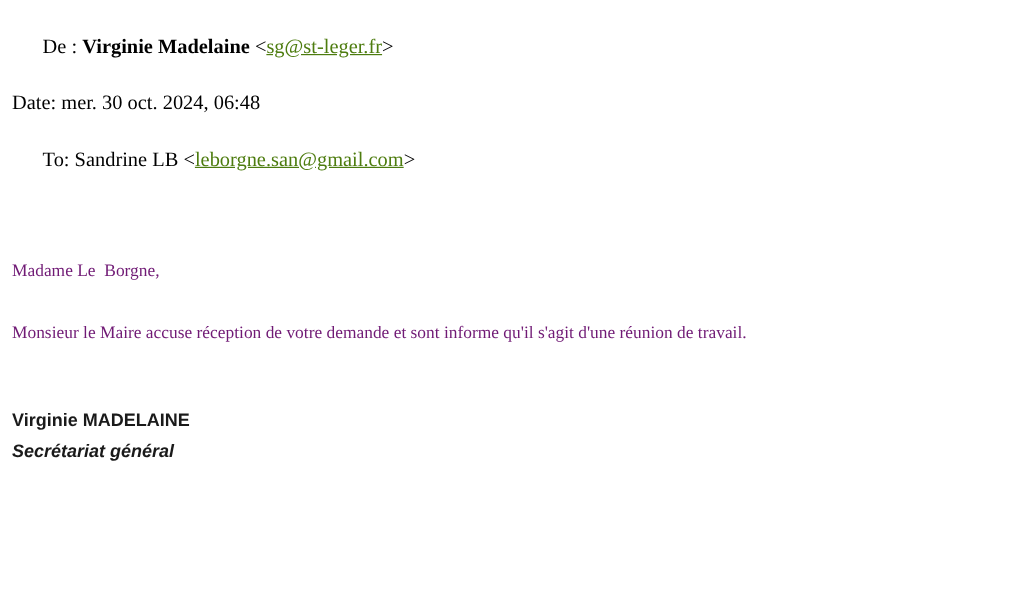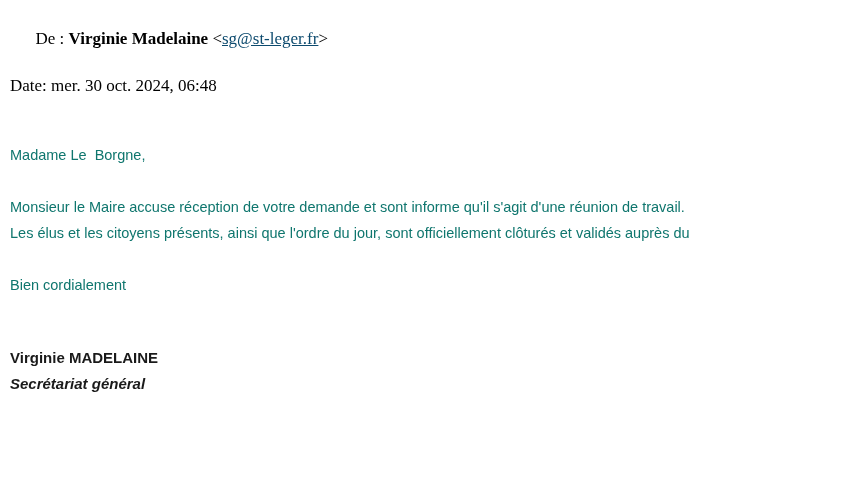--- a/index.html
+++ b/index.html
@@ -12,31 +12,31 @@
   
   .hdr {
     font-family: "Liberation Serif", serif;
     font-size: 17px;
     line-height: 23.5px;
     color: #000000;
   }
   .hline { white-space: pre-wrap; }
   .b { font-weight: bold; }
   a.hlink {
-    color: #0c4a6e;
+    color: #4d7c0f;
     text-decoration: underline;
     cursor: pointer;
   }
 
   
   .body-text {
-    font-family: Liberation Sans, sans-serif;
+    font-family: Liberation Serif, serif;
     font-size: 14.5px;
     line-height: 26px;
-    color: #0f766e;
+    color: #701a75;
   }
   .greeting { margin-top: 45px; white-space: pre-wrap; }
   .para { margin-top: 26px; }
   .pline { white-space: nowrap; }
   .closing { margin-top: 26px; }
 
   
   .sig {
     margin-top: 47px;
     font-family: "Liberation Sans", sans-serif;
@@ -50,30 +50,31 @@
 </head>
 <body>
 
 <div class="email">
 
   <div class="hdr">
     <div class="hline">
       <span>De : </span><span class="b">Virginie Madelaine</span><span> &lt;</span><a class="hlink">sg@st-leger.fr</a><span>&gt;</span>
     </div>
     <div class="hline">Date: mer. 30 oct. 2024, 06:48</div>
+    <div class="hline">
+      <span>To: Sandrine LB</span><span> &lt;</span><a class="hlink">leborgne.san@gmail.com</a><span>&gt;</span>
+    </div>
   </div>
 
   <div class="body-text greeting">Madame Le  Borgne,</div>
 
   <div class="body-text para">
     <div class="pline">Monsieur le Maire accuse réception de votre demande et sont informe qu'il s'agit d'une réunion de travail.</div>
-    <div class="pline">Les élus et les citoyens présents, ainsi que l'ordre du jour, sont officiellement clôturés et validés auprès du</div>
   </div>
 
-  <div class="body-text closing">Bien cordialement</div>
 
   <div class="sig">
     <div>Virginie MADELAINE</div>
     <div class="role">Secrétariat général</div>
 
   </div>
 
 </div>
 
 </body></html>

